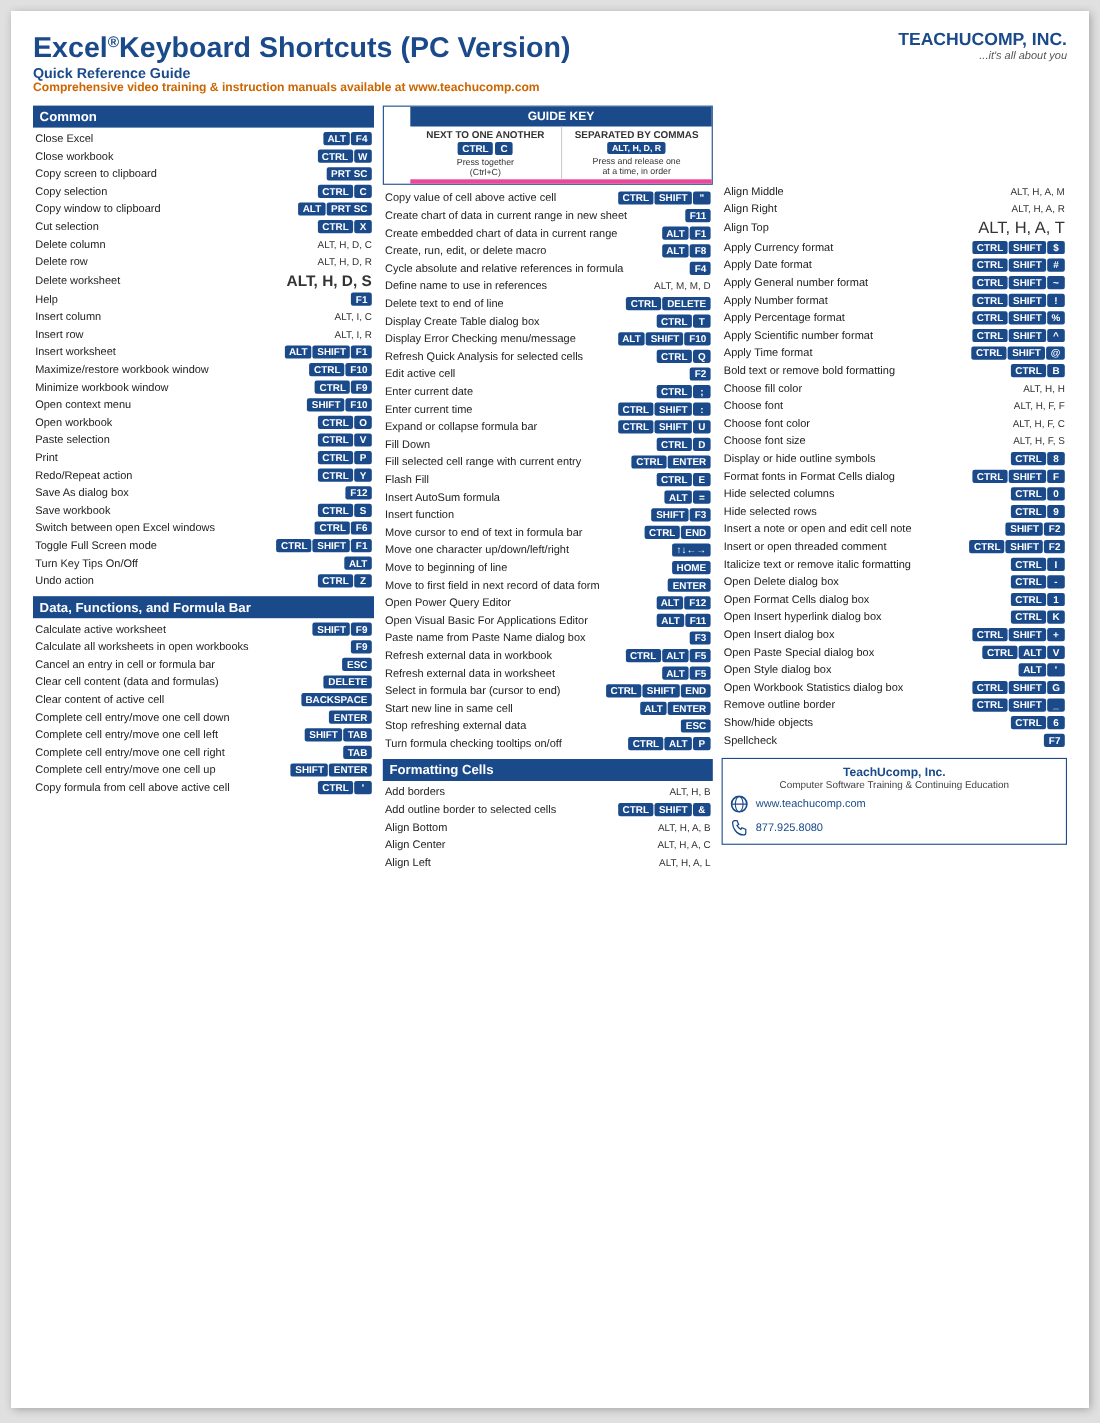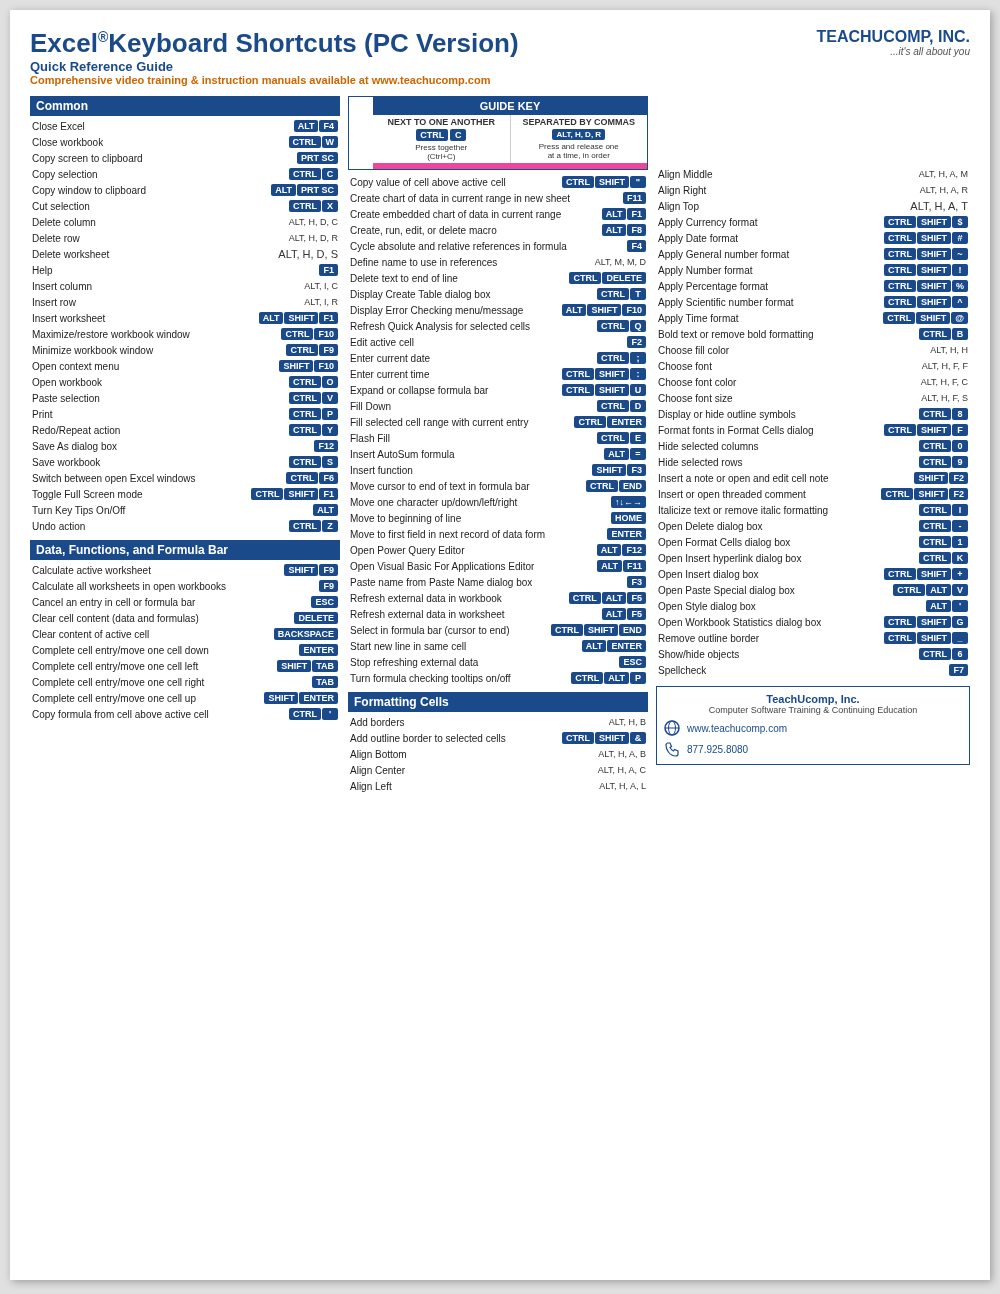--- a/index.html
+++ b/index.html
@@ -236,21 +236,21 @@
       </div>
       <div class="shortcut-row">
         <span class="shortcut-label">Delete row</span>
         <div class="shortcut-keys">
             <span style="font-size:9px;color:#333;">ALT, H, D, R</span>
           </div>
       </div>
       <div class="shortcut-row">
         <span class="shortcut-label">Delete worksheet</span>
         <div class="shortcut-keys">
-            <span style="font-size:11px;color:#333;">ALT, H, D, S</span>
+            <span style="font-size:14px;color:#333;font-weight:bold;">ALT, H, D, S</span>
           </div>
       </div>
       <div class="shortcut-row">
         <span class="shortcut-label">Help</span>
         <div class="shortcut-keys">
             <span class="key">F1</span>
           </div>
       </div>
       <div class="shortcut-row">
         <span class="shortcut-label">Insert column</span>
@@ -430,21 +430,21 @@
             </div>
         </div>
       </div>
     </div>
 
     <div class="col-mid">
 
       <div style="display:flex; gap:6px; margin-bottom:4px;">
         <div class="guide-key-box" style="width:100%;padding-left:24px;">
           <div class="guide-key-header">GUIDE KEY</div>
-          <div style="display:flex; border-bottom:6px solid #ec4899;">
+          <div style="display:flex; border-bottom:4px solid #ec4899;">
             <div style="flex:1; text-align:center; padding:2px; border-right:1px solid #ccc;">
               <div style="font-size:9px;font-weight:bold;color:#333;">NEXT TO ONE ANOTHER</div>
               <div style="display:flex;justify-content:center;gap:2px;margin:2px 0;">
                 <span class="key" style="font-size:9px;">CTRL</span>
                 <span class="key" style="font-size:9px;">C</span>
               </div>
               <div style="font-size:8px;color:#333;">Press together<br>(Ctrl+C)</div>
             </div>
             <div style="flex:1; text-align:center; padding:2px;">
               <div style="font-size:9px;font-weight:bold;color:#333;">SEPARATED BY COMMAS</div>
@@ -729,21 +729,21 @@
         </div>
         <div class="shortcut-row">
           <span class="shortcut-label">Align Right</span>
           <div class="shortcut-keys">
               <span style="font-size:9px;color:#333;">ALT, H, A, R</span>
             </div>
         </div>
         <div class="shortcut-row">
           <span class="shortcut-label">Align Top</span>
           <div class="shortcut-keys">
-              <span style="font-size:11px;color:#333;">ALT, H, A, T</span>
+              <span style="font-size:15px;color:#333;">ALT, H, A, T</span>
             </div>
         </div>
         <div class="shortcut-row">
           <span class="shortcut-label">Apply Currency format</span>
           <div class="shortcut-keys">
               <span class="key">CTRL</span>
               <span class="key">SHIFT</span>
               <span class="key">$</span>
             </div>
         </div>

